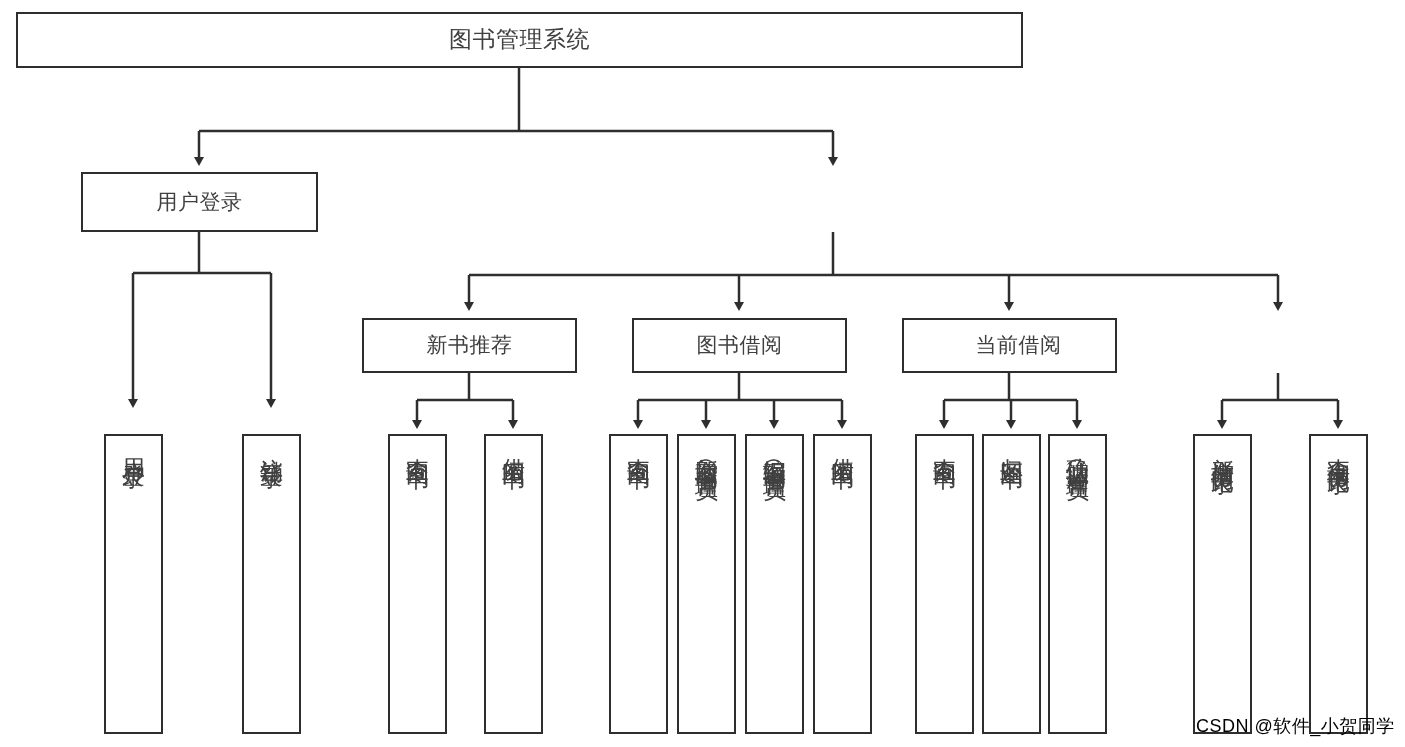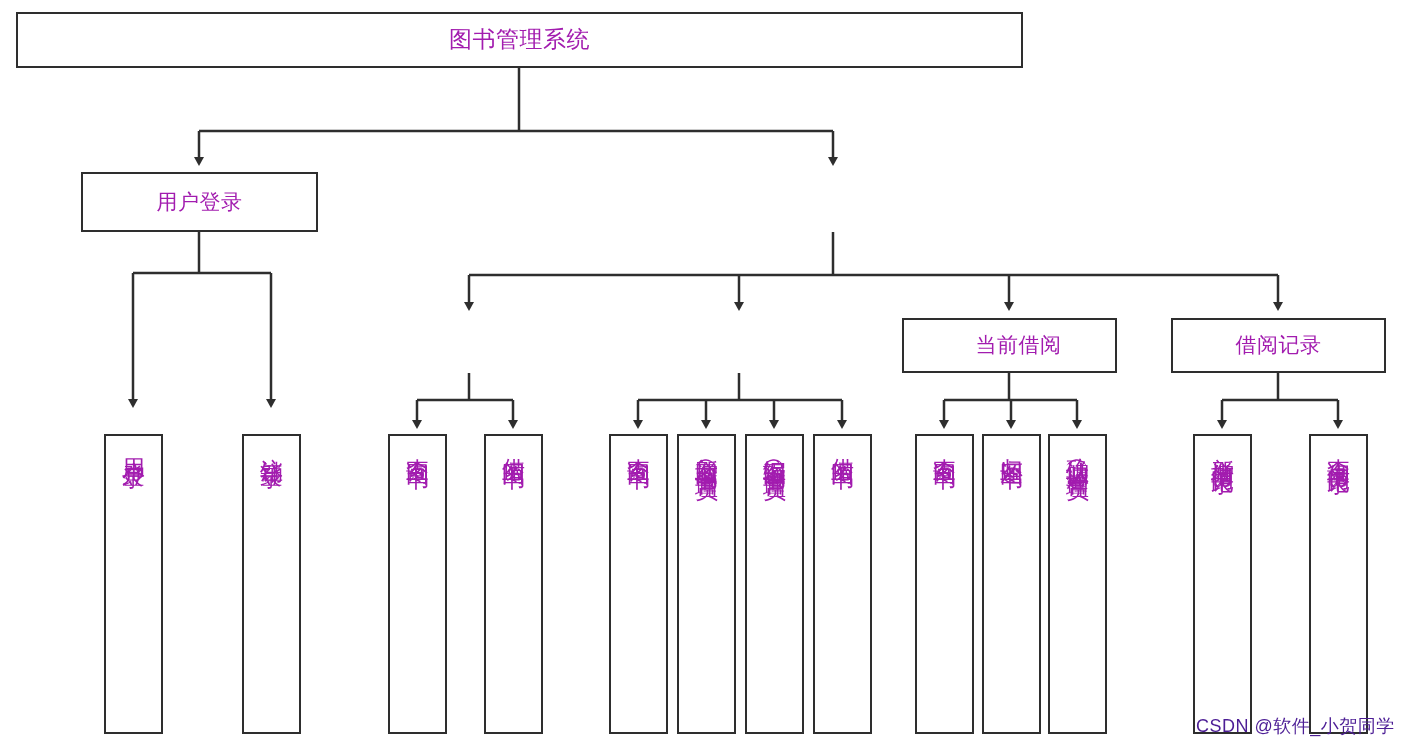--- a/index.html
+++ b/index.html
@@ -33,21 +33,21 @@
     position: absolute;
     box-sizing: border-box;
     background: #ffffff;
     border: 2px solid #2e2e2e;
     display: flex;
     align-items: center;
     justify-content: center;
     overflow: hidden;
   }
   .node .node-label {
-    color: #a21caf;
+    color: #404040;
     text-align: center;
     line-height: 1.18;
     white-space: pre;
   }
   .node.horizontal .node-label {
     font-size: 21px;
     letter-spacing: 0.5px;
   }
   .node.vertical {
     align-items: flex-start;
@@ -59,21 +59,21 @@
     font-size: 23px;
     letter-spacing: 3px;
     line-height: 1;
     margin: 0 auto;
   }
   .node.root .node-label {
     font-size: 23px;
   }
   .watermark {
     position: absolute;
-    color: #4c1d95;
+    color: #000000;
     font-size: 18px;
     letter-spacing: 0.5px;
     white-space: nowrap;
     user-select: none;
   }
 </style>
 </head>
 <body>
 
 <div id="diagram-root">
@@ -130,29 +130,32 @@
 
   <div class="node horizontal root" style="left:16px; top:12px; width:1007px; height:56px;">
     <span class="node-label">图书管理系统</span>
   </div>
 
   <div class="node horizontal" style="left:81px; top:172px; width:237px; height:60px;">
     <span class="node-label">用户登录</span>
   </div>
 
 
-
+  <div class="node horizontal" style="left:362px; top:318px; width:215px; height:55px;">
+    <span class="node-label">新书推荐</span>
+  </div>
+
+  <div class="node horizontal" style="left:632px; top:318px; width:215px; height:55px;">
+    <span class="node-label">图书借阅</span>
+  </div>
 
   <div class="node horizontal" style="left:902px; top:318px; width:215px; height:55px;padding-left:18px;">
     <span class="node-label">当前借阅</span>
   </div>
 
-  <div class="node horizontal" style="left:1171px; top:318px; width:215px; height:55px;">
-    <span class="node-label">借阅记录</span>
-  </div>
 
   <div class="node vertical" style="left:104px; top:434px; width:59px; height:300px;">
     <span class="node-label">用户登录</span>
   </div>
   <div class="node vertical" style="left:242px; top:434px; width:59px; height:300px;">
     <span class="node-label">注销登录</span>
   </div>
 
   <div class="node vertical" style="left:388px; top:434px; width:59px; height:300px;">
     <span class="node-label">查询图书</span>

